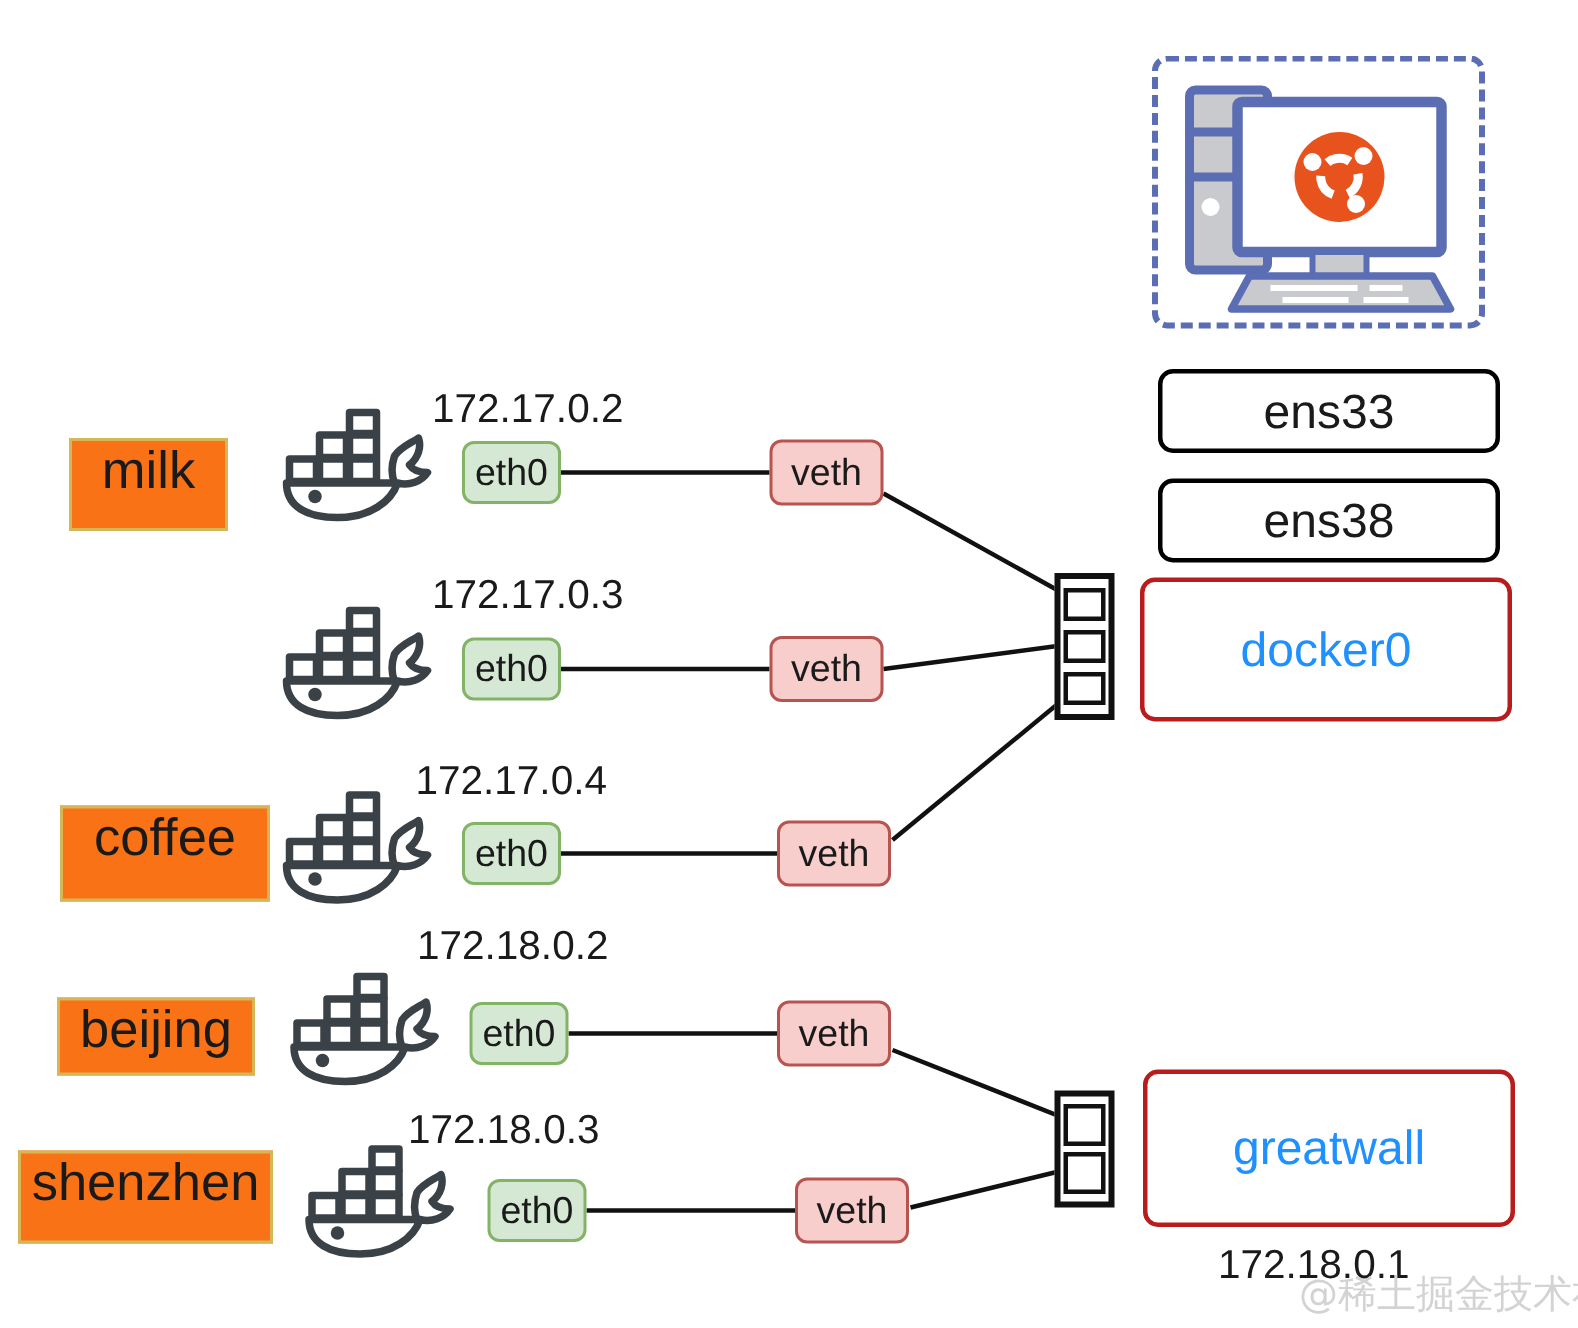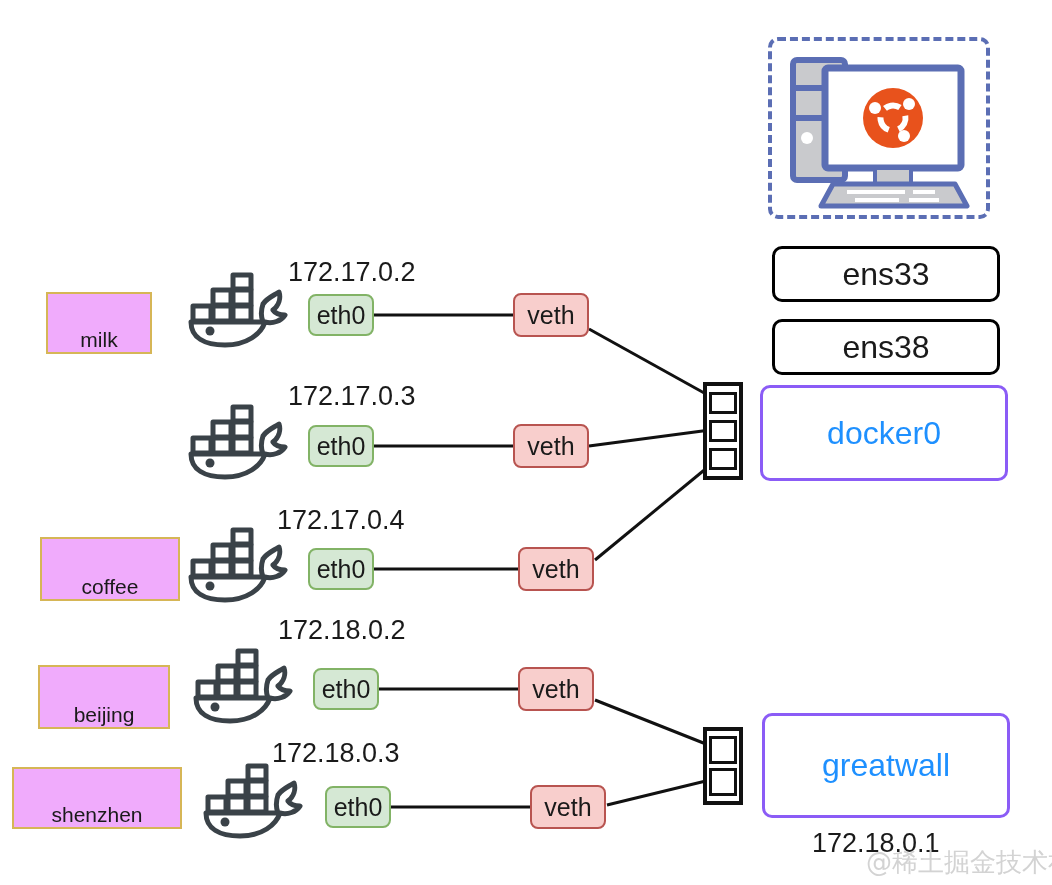--- a/index.html
+++ b/index.html
@@ -23,27 +23,27 @@
   #wires {
     position: absolute;
     left: 0; top: 0;
     width: 1052px; height: 885px;
     z-index: 1;
     pointer-events: none;
   }
 
   
   .cbox {
-    background: #f0abfc;
+    background: #f97316;
     border: 2px solid #d6b656;
     box-sizing: border-box;
     display: flex;
-    align-items: flex-end;
-    justify-content: center;
-    font-size: 21px;
+    align-items: flex-start;
+    justify-content: center;
+    font-size: 35px;
     color: #1a1a1a;
     z-index: 3;
   }
 
   
   .ethbox {
     background: #d5e8d4;
     border: 2px solid #82b366;
     border-radius: 8px;
     box-sizing: border-box;
@@ -86,21 +86,21 @@
     border-radius: 10px;
     font-size: 32px;
     z-index: 3;
     background: #ffffff;
   }
   .nic-black {
     border: 3px solid #000000;
     color: #1a1a1a;
   }
   .nic-blue {
-    border: 3px solid #8b5cf6;
+    border: 3px solid #b91c1c;
     color: #1e90ff;
     justify-content: center;
   }
 
   
   .bridge {
     box-sizing: border-box;
     border: 4px solid #111111;
     background: #ffffff;
     display: flex;
@@ -298,21 +298,21 @@
   <div class="abs iplabel" style="left:277px; top:505px;">
     <span>172.17.0.4</span>
   </div>
   <div class="abs ethbox" style="left:308px; top:548px; width:66px; height:42px;">
     <span>eth0</span>
   </div>
   <div class="abs vethbox" style="left:518px; top:547px; width:76px; height:44px;">
     <span>veth</span>
   </div>
 
-  <div class="abs cbox" style="left:38px; top:665px; width:132px; height:64px;">
+  <div class="abs cbox" style="left:38px; top:665px; width:132px; height:52px;">
     <span>beijing</span>
   </div>
   <div class="abs" style="left:190px; top:648px; width:112px; height:76px;">
     <svg viewBox="0 0 112 76" width="112" height="76" xmlns="http://www.w3.org/2000/svg">
       <g fill="none" stroke="#3a4248" stroke-width="5" stroke-linejoin="round" stroke-linecap="round">
         <rect x="8" y="34" width="18" height="15"></rect>
         <rect x="28" y="34" width="18" height="15"></rect>
         <rect x="48" y="34" width="18" height="15"></rect>
         <rect x="28" y="18" width="18" height="15"></rect>
         <rect x="48" y="18" width="18" height="15"></rect>

